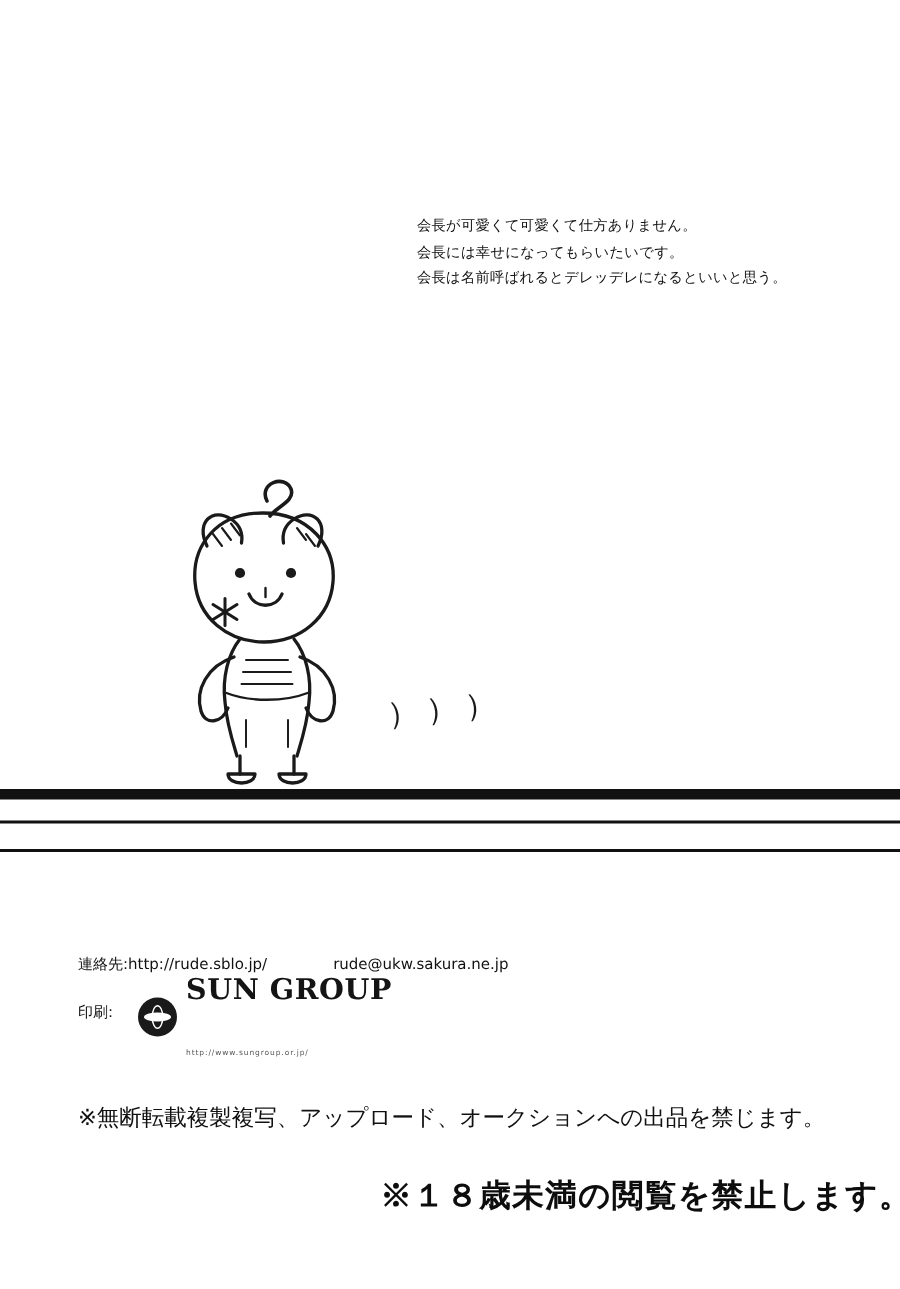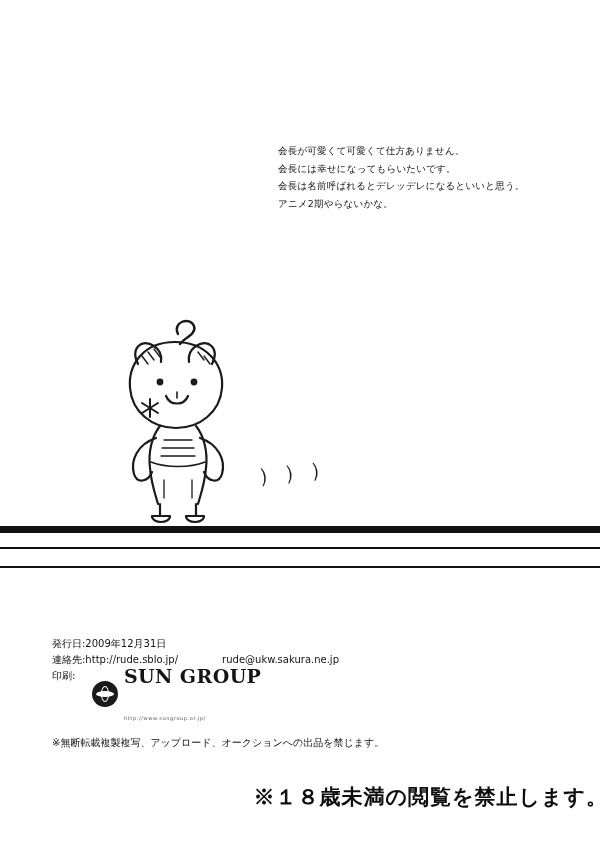--- a/index.html
+++ b/index.html
@@ -97,21 +97,21 @@
   }
 
   
   .printer-row {
     position: relative;
     height: 34px;
   }
   .printer-label {
     position: absolute;
     left: 0;
-    top: 0;
+    top: 16px;
   }
   .logo-group {
     position: absolute;
     left: 40px;
     top: -2px;
     display: flex;
     align-items: center;
   }
   .logo-mark {
     width: 26px;
@@ -162,21 +162,21 @@
     letter-spacing: 0.6px;
     color: #555555;
     line-height: 7px;
     margin-top: 1px;
   }
 
   .notice {
     position: absolute;
     left: 52px;
     top: 736px;
-    font-size: 10px;
+    font-size: 15px;
     color: #111111;
     white-space: nowrap;
   }
 
   .age-warning {
     position: absolute;
     left: 0;
     top: 783px;
     width: 570px;
     text-align: right;
@@ -191,21 +191,20 @@
 </style>
 </head>
 <body>
 
 <div id="page">
 
   <div class="message-block">
     <span class="message-line">会長が可愛くて可愛くて仕方ありません。</span>
     <span class="message-line">会長には幸せになってもらいたいです。</span>
     <span class="message-line">会長は名前呼ばれるとデレッデレになるといいと思う。</span>
-    <span class="message-line">アニメ2期やらないかな。</span>
   </div>
 
   <div class="mascot">
     <svg width="140" height="215" viewBox="0 0 140 215" xmlns="http://www.w3.org/2000/svg">
       <g fill="none" stroke="#1a1a1a" stroke-width="2.2" stroke-linecap="round" stroke-linejoin="round">
 
         <path d="M70 22 C 64 10, 82 4, 86 14 C 89 22, 76 26, 72 32" stroke-width="2.4"></path>
 
         <path d="M30 52 C 22 36, 34 26, 46 34 C 52 38, 54 44, 53 50"></path>
         <path d="M104 52 C 112 36, 100 26, 88 34 C 82 38, 80 44, 81 50"></path>
@@ -254,21 +253,20 @@
     </svg>
   </div>
 
   <div class="sfx">）））</div>
 
   <div class="rule rule-thick"></div>
   <div class="rule rule-thin-1"></div>
   <div class="rule rule-thin-2"></div>
 
   <div class="colophon">
-    <span class="colophon-line">発行日:2009年12月31日</span>
     <span class="colophon-line contact-row">
       <span class="lbl">連絡先:http://rude.sblo.jp/</span><span class="mail">rude@ukw.sakura.ne.jp</span>
     </span>
     <span class="colophon-line printer-row">
       <span class="printer-label">印刷:</span>
       <span class="logo-group">
         <span class="logo-mark"></span>
         <span class="logo-text">
           <span class="logo-name">SUN GROUP</span>
           <span class="logo-url">http://www.sungroup.or.jp/</span>

